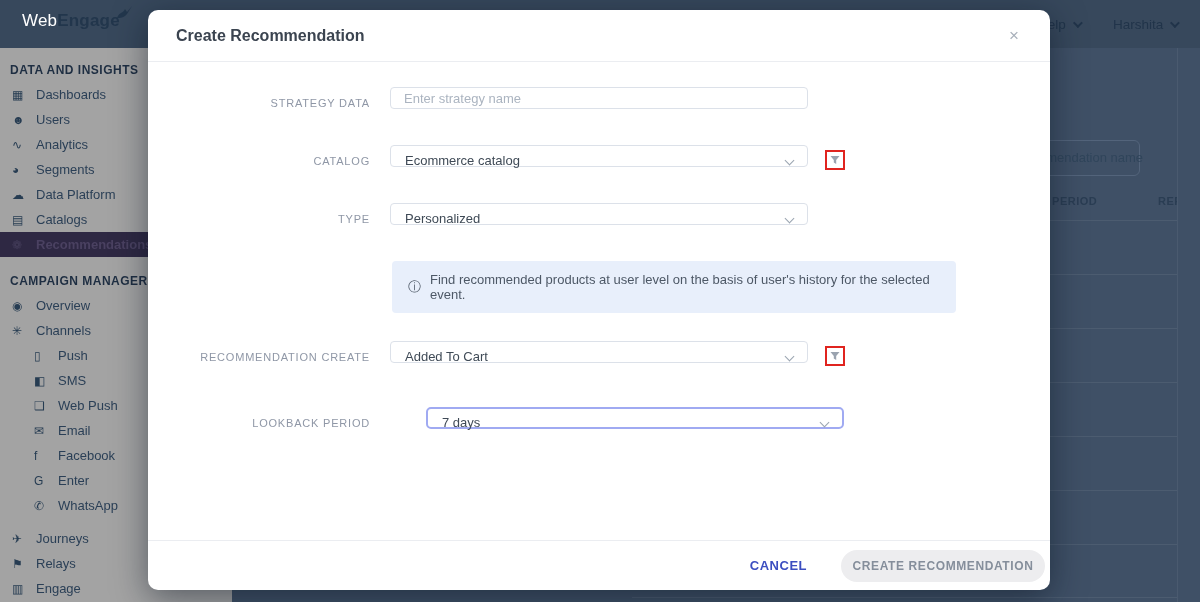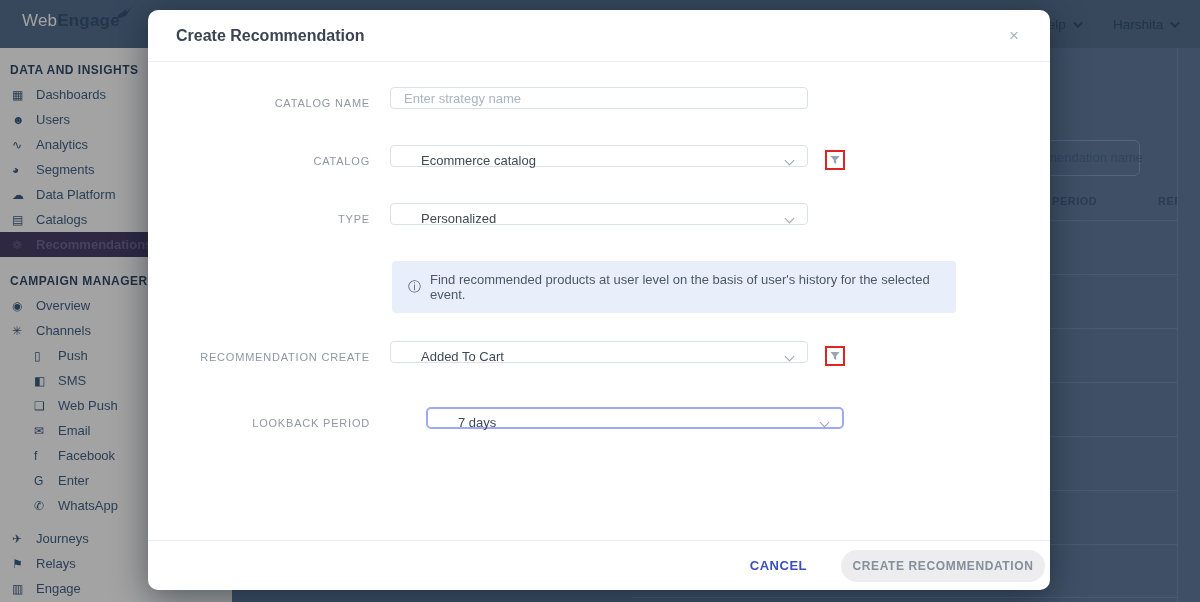--- a/index.html
+++ b/index.html
@@ -5,21 +5,21 @@
   * { margin:0; padding:0; box-sizing:border-box; }
   html,body { background:#2a3342; }
   .stage {
     position:relative; width:1200px; height:602px; overflow:hidden;
     background:#3f5066; font-family:"Liberation Sans", sans-serif;
     -webkit-font-smoothing:antialiased;
   }
   
   .app-header { position:absolute; left:0; top:0; width:1200px; height:48px; background:#37485c; }
   .logo { position:absolute; left:22px; top:11px; font-size:17px; letter-spacing:.2px; white-space:nowrap; }
-  .logo .lg-light { color:#a3a3a3; font-weight:400; }
+  .logo .lg-light { color:#ffffff; font-weight:400; }
   .logo .lg-bold  { color:#22364c; font-weight:700; }
   .logo svg { position:absolute; right:-14px; top:-6px; }
   .hdr-menu { position:absolute; top:0; height:48px; display:flex; align-items:center; gap:7px;
               color:#21344a; font-size:13.5px; font-weight:500; }
   .hdr-help { left:1038px; }
   .hdr-user { left:1113px; }
   .chev { width:7px; height:7px; border-right:2px solid #21344a; border-bottom:2px solid #21344a;
           transform:rotate(45deg) translateY(-2px); display:inline-block; }
   
   .sidebar { position:absolute; left:0; top:48px; width:232px; height:554px; background:#a3a3a3; }
@@ -53,21 +53,21 @@
   .modal { position:absolute; left:148px; top:10px; width:902px; height:580px; background:#ffffff;
            border-radius:10px; box-shadow:0 8px 34px rgba(8,18,32,.5); }
   .modal-titlebar { position:relative; height:52px; border-bottom:1px solid #ebedf1; }
   .modal-title { position:absolute; left:28px; top:0; line-height:52px; font-size:16px; font-weight:600; color:#3b4450; }
   .modal-close { position:absolute; right:26px; top:16px; width:20px; height:20px; line-height:20px;
                  text-align:center; font-size:17px; color:#a9b1bb; cursor:pointer; }
   .f-label { position:absolute; left:0; width:222px; text-align:right; line-height:32px;
              font-size:11px; font-weight:500; letter-spacing:.8px; color:#8f97a6; white-space:nowrap; }
   .field { position:absolute; left:242px; width:418px; height:22px; border:1px solid #dce1e9;
            border-radius:4px; background:#fff; font-size:13px; color:#3f4a56; }
-  .field.select { line-height:30px; padding-left:30px; cursor:pointer; }
+  .field.select { line-height:30px; padding-left:14px; cursor:pointer; }
   input.field { padding-left:13px; outline:none; }
   input.field::placeholder { color:#abb4c0; }
   .field .sel-chev { position:absolute; right:14px; top:11px; width:7px; height:7px;
                      border-right:1.5px solid #9aa4b0; border-bottom:1.5px solid #9aa4b0; transform:rotate(45deg); }
   .field.focused { border:2px solid #a0aaf2; border-radius:5px; line-height:28px;margin-left:36px; }
   .field.focused .sel-chev { top:10px; }
   .row-strategy { top:77px; }  .row-catalog { top:135px; }  .row-type { top:193px; }
   .row-event { top:331px; }    .row-lookback { top:397px; }
   .info-box { position:absolute; left:244px; top:251px; width:564px; height:52px; background:#e8effb;
               border-radius:4px; display:flex; align-items:center; padding-left:16px; gap:9px; }
@@ -215,21 +215,21 @@
     <div class="bg-sep" style="top:496px"></div>
     <div class="bg-sep" style="top:549px"></div>
   </div>
 
   <section class="modal">
     <div class="modal-titlebar">
       <h1 class="modal-title">Create Recommendation</h1>
       <span class="modal-close">×</span>
     </div>
 
-    <label class="f-label row-strategy">CATALOG NAME</label>
+    <label class="f-label row-strategy">STRATEGY DATA</label>
     <input class="field row-strategy" type="text" placeholder="Enter strategy name" style="">
 
     <label class="f-label row-catalog">CATALOG</label>
     <div class="field select row-catalog">
       <span>Ecommerce catalog</span>
       <span class="sel-chev"></span>
     </div>
     <div class="ann-box ann-catalog">
       <svg width="10" height="10" viewBox="0 0 10 10">
         <path d="M0.5 1h9L6.2 5v4L3.8 7.4V5z" fill="#9aa3af"></path>

